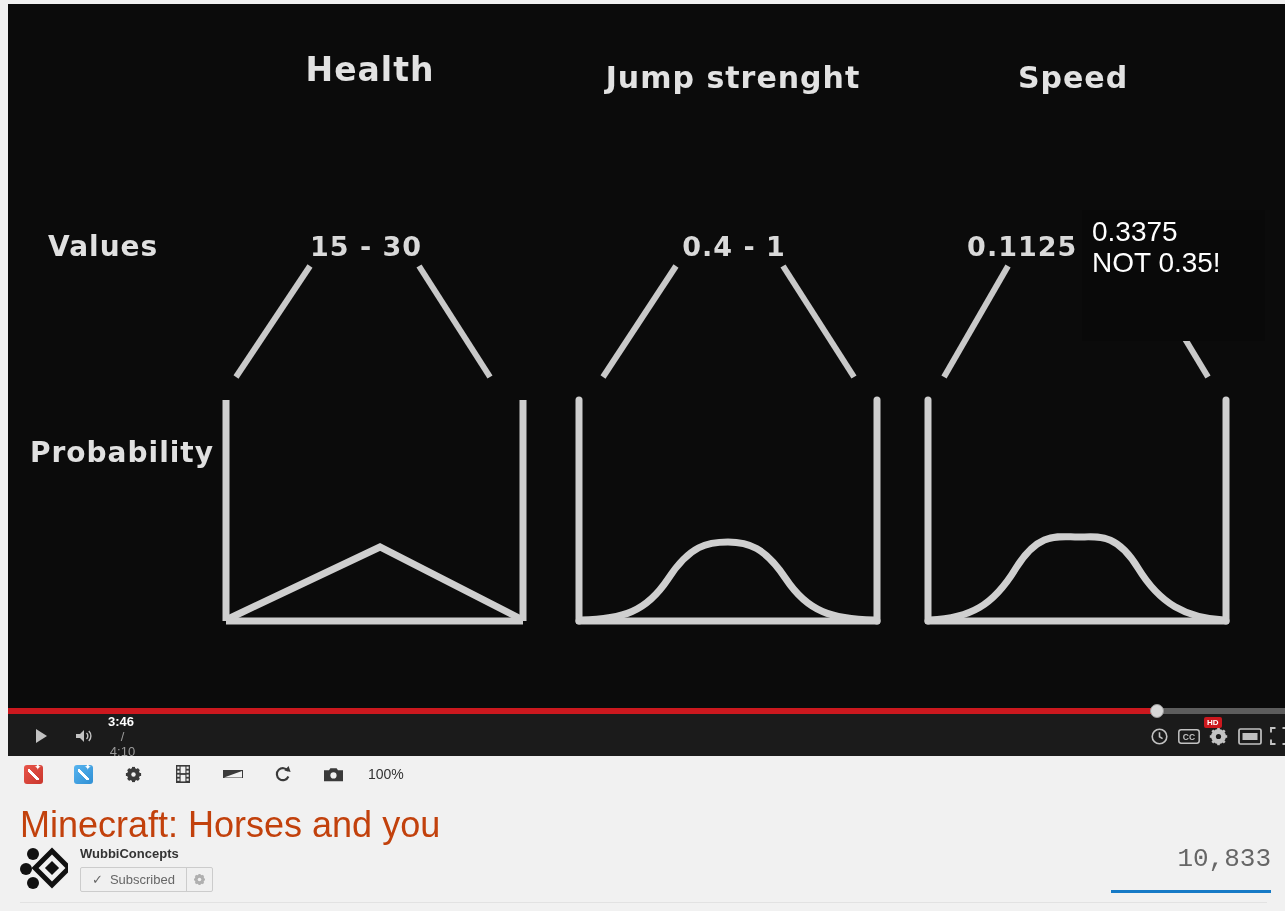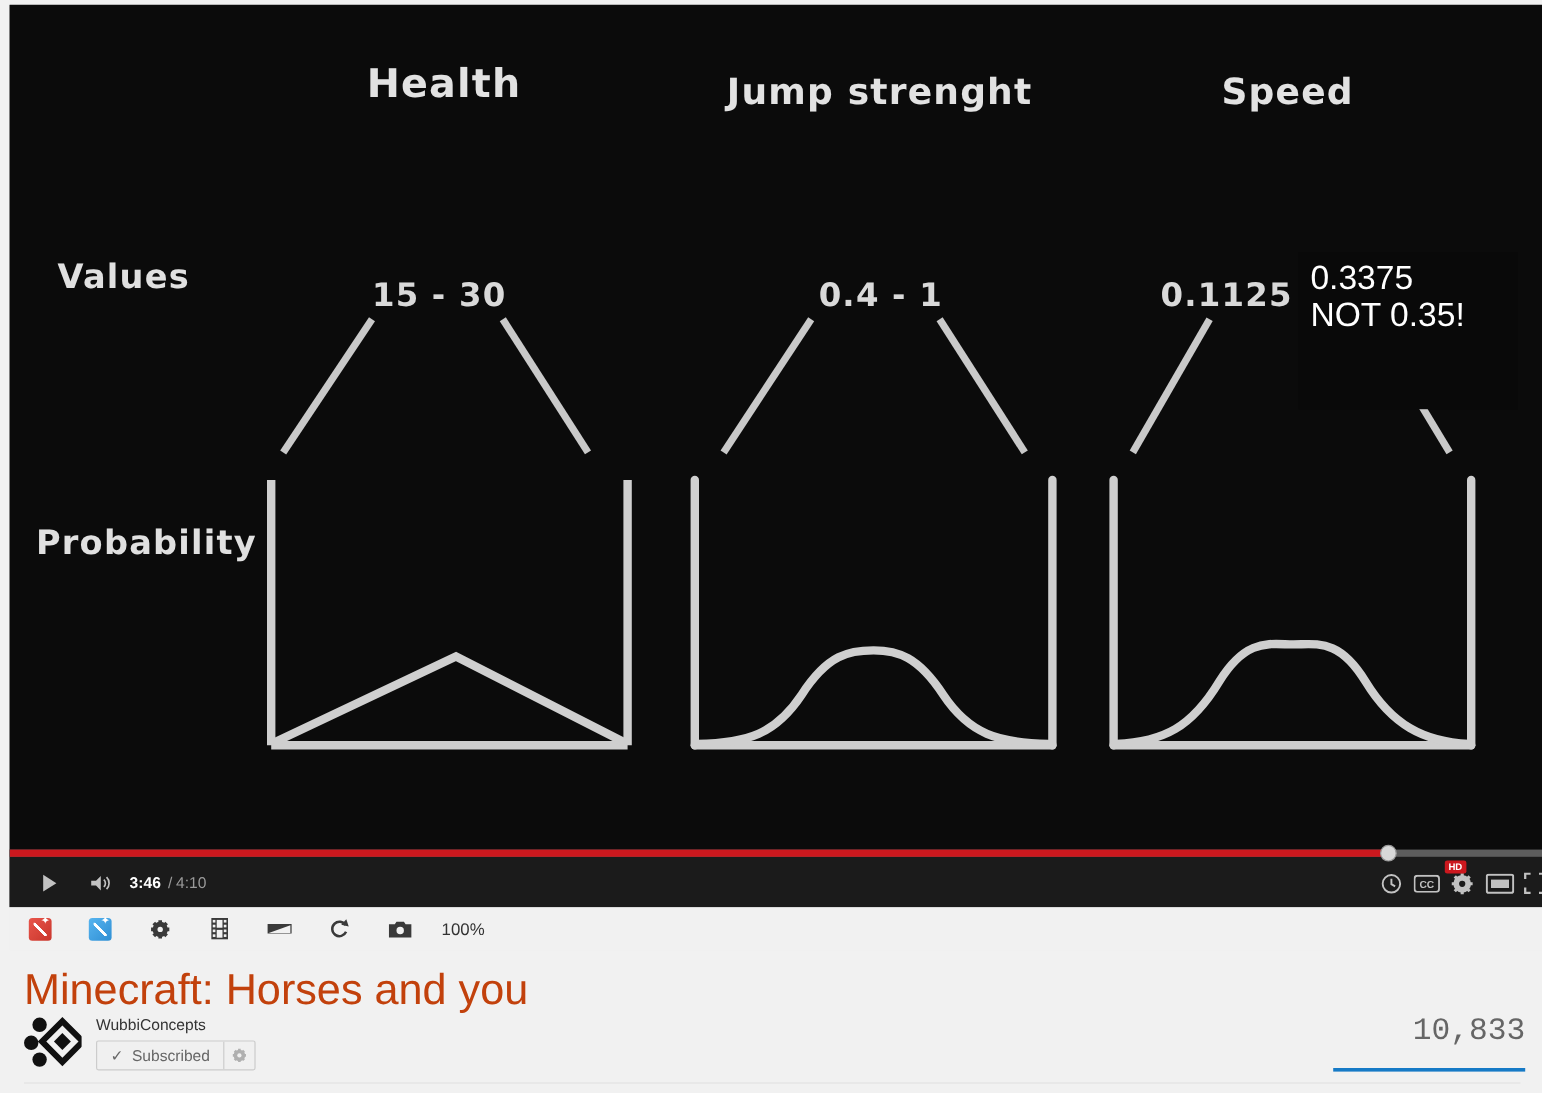--- a/index.html
+++ b/index.html
@@ -103,20 +103,21 @@
   .ctrl-btn {
     position: absolute; top: 0; height: 44px;
     display: flex; align-items: center; justify-content: center;
     color: #cfcfcf;
   }
   .time-disp {
     position: absolute; top: 0; height: 42px; left: 100px;
     display: flex; align-items: center;
     font-family: "Liberation Sans", sans-serif; font-size: 13px;
     color: #9a9a9a;
+    flex-direction: column;
   }
   .time-disp b { color: #ffffff; font-weight: 700; margin-right: 3px; }
   .time-disp i { font-style: normal; margin: 0 3px; }
   .hd-badge {
     position: absolute; left: 1196px; top: 3px;
     background: #cc181e; color: #fff; font-size: 8px; font-weight: 700;
     padding: 1px 3px; border-radius: 2px; font-family: "Liberation Sans", sans-serif;
     z-index: 3;
   }
 
@@ -154,21 +155,21 @@
   .vid-title {
     position: absolute; left: 12px; top: 12px;
     font-family: "Liberation Sans", sans-serif;
     font-size: 36px; color: #c2410c; white-space: nowrap;
   }
   .chan-row { position: absolute; left: 12px; top: 52px; display: flex; }
   .avatar { width: 48px; height: 48px; position: relative; margin-right: 12px; }
   .chan-info { padding-top: 2px; }
   .chan-name {
     font-family: "Liberation Sans", sans-serif;
-    font-size: 13px; font-weight: 400; color: #333;
+    font-size: 13px; font-weight: 700; color: #333;
     margin-bottom: 6px;
   }
   .sub-btn {
     display: inline-flex; align-items: stretch;
     border: 1px solid #ccc; background: #f0f0f0; border-radius: 2px;
     height: 25px; overflow: hidden;
   }
   .sub-label {
     display: flex; align-items: center; gap: 7px;
     padding: 0 11px;
@@ -234,21 +235,21 @@
           <line x1="920" y1="617" x2="1218" y2="617"></line>
           <path d="M922,616 C962,614 985,602 1008,564 C1031,527 1050,533 1070,533
                    C1090,533 1108,528 1130,564 C1152,600 1178,614 1216,616"></path>
         </g>
       </svg>
 
       <div class="col-title" style="left:362px;top:46px;font-size:33px">Health</div>
       <div class="col-title" style="left:725px;top:56px;font-size:30px">Jump strenght</div>
       <div class="col-title" style="left:1065px;top:56px;font-size:30px">Speed</div>
 
-      <div class="row-label" style="left:40px;top:210px;font-size:28px">Values</div>
+      <div class="row-label" style="left:40px;top:226px;font-size:28px">Values</div>
       <div class="row-label" style="left:22px;top:432px;font-size:28px">Probability</div>
 
       <div class="val" style="left:358px;top:227px">15 - 30</div>
       <div class="val" style="left:726px;top:227px">0.4 - 1</div>
       <div class="val" style="left:1066px;top:227px">0.1125 - 0.35</div>
 
       <div class="anno-box"></div>
       <div class="anno-text">0.3375
 NOT 0.35!</div>
 

